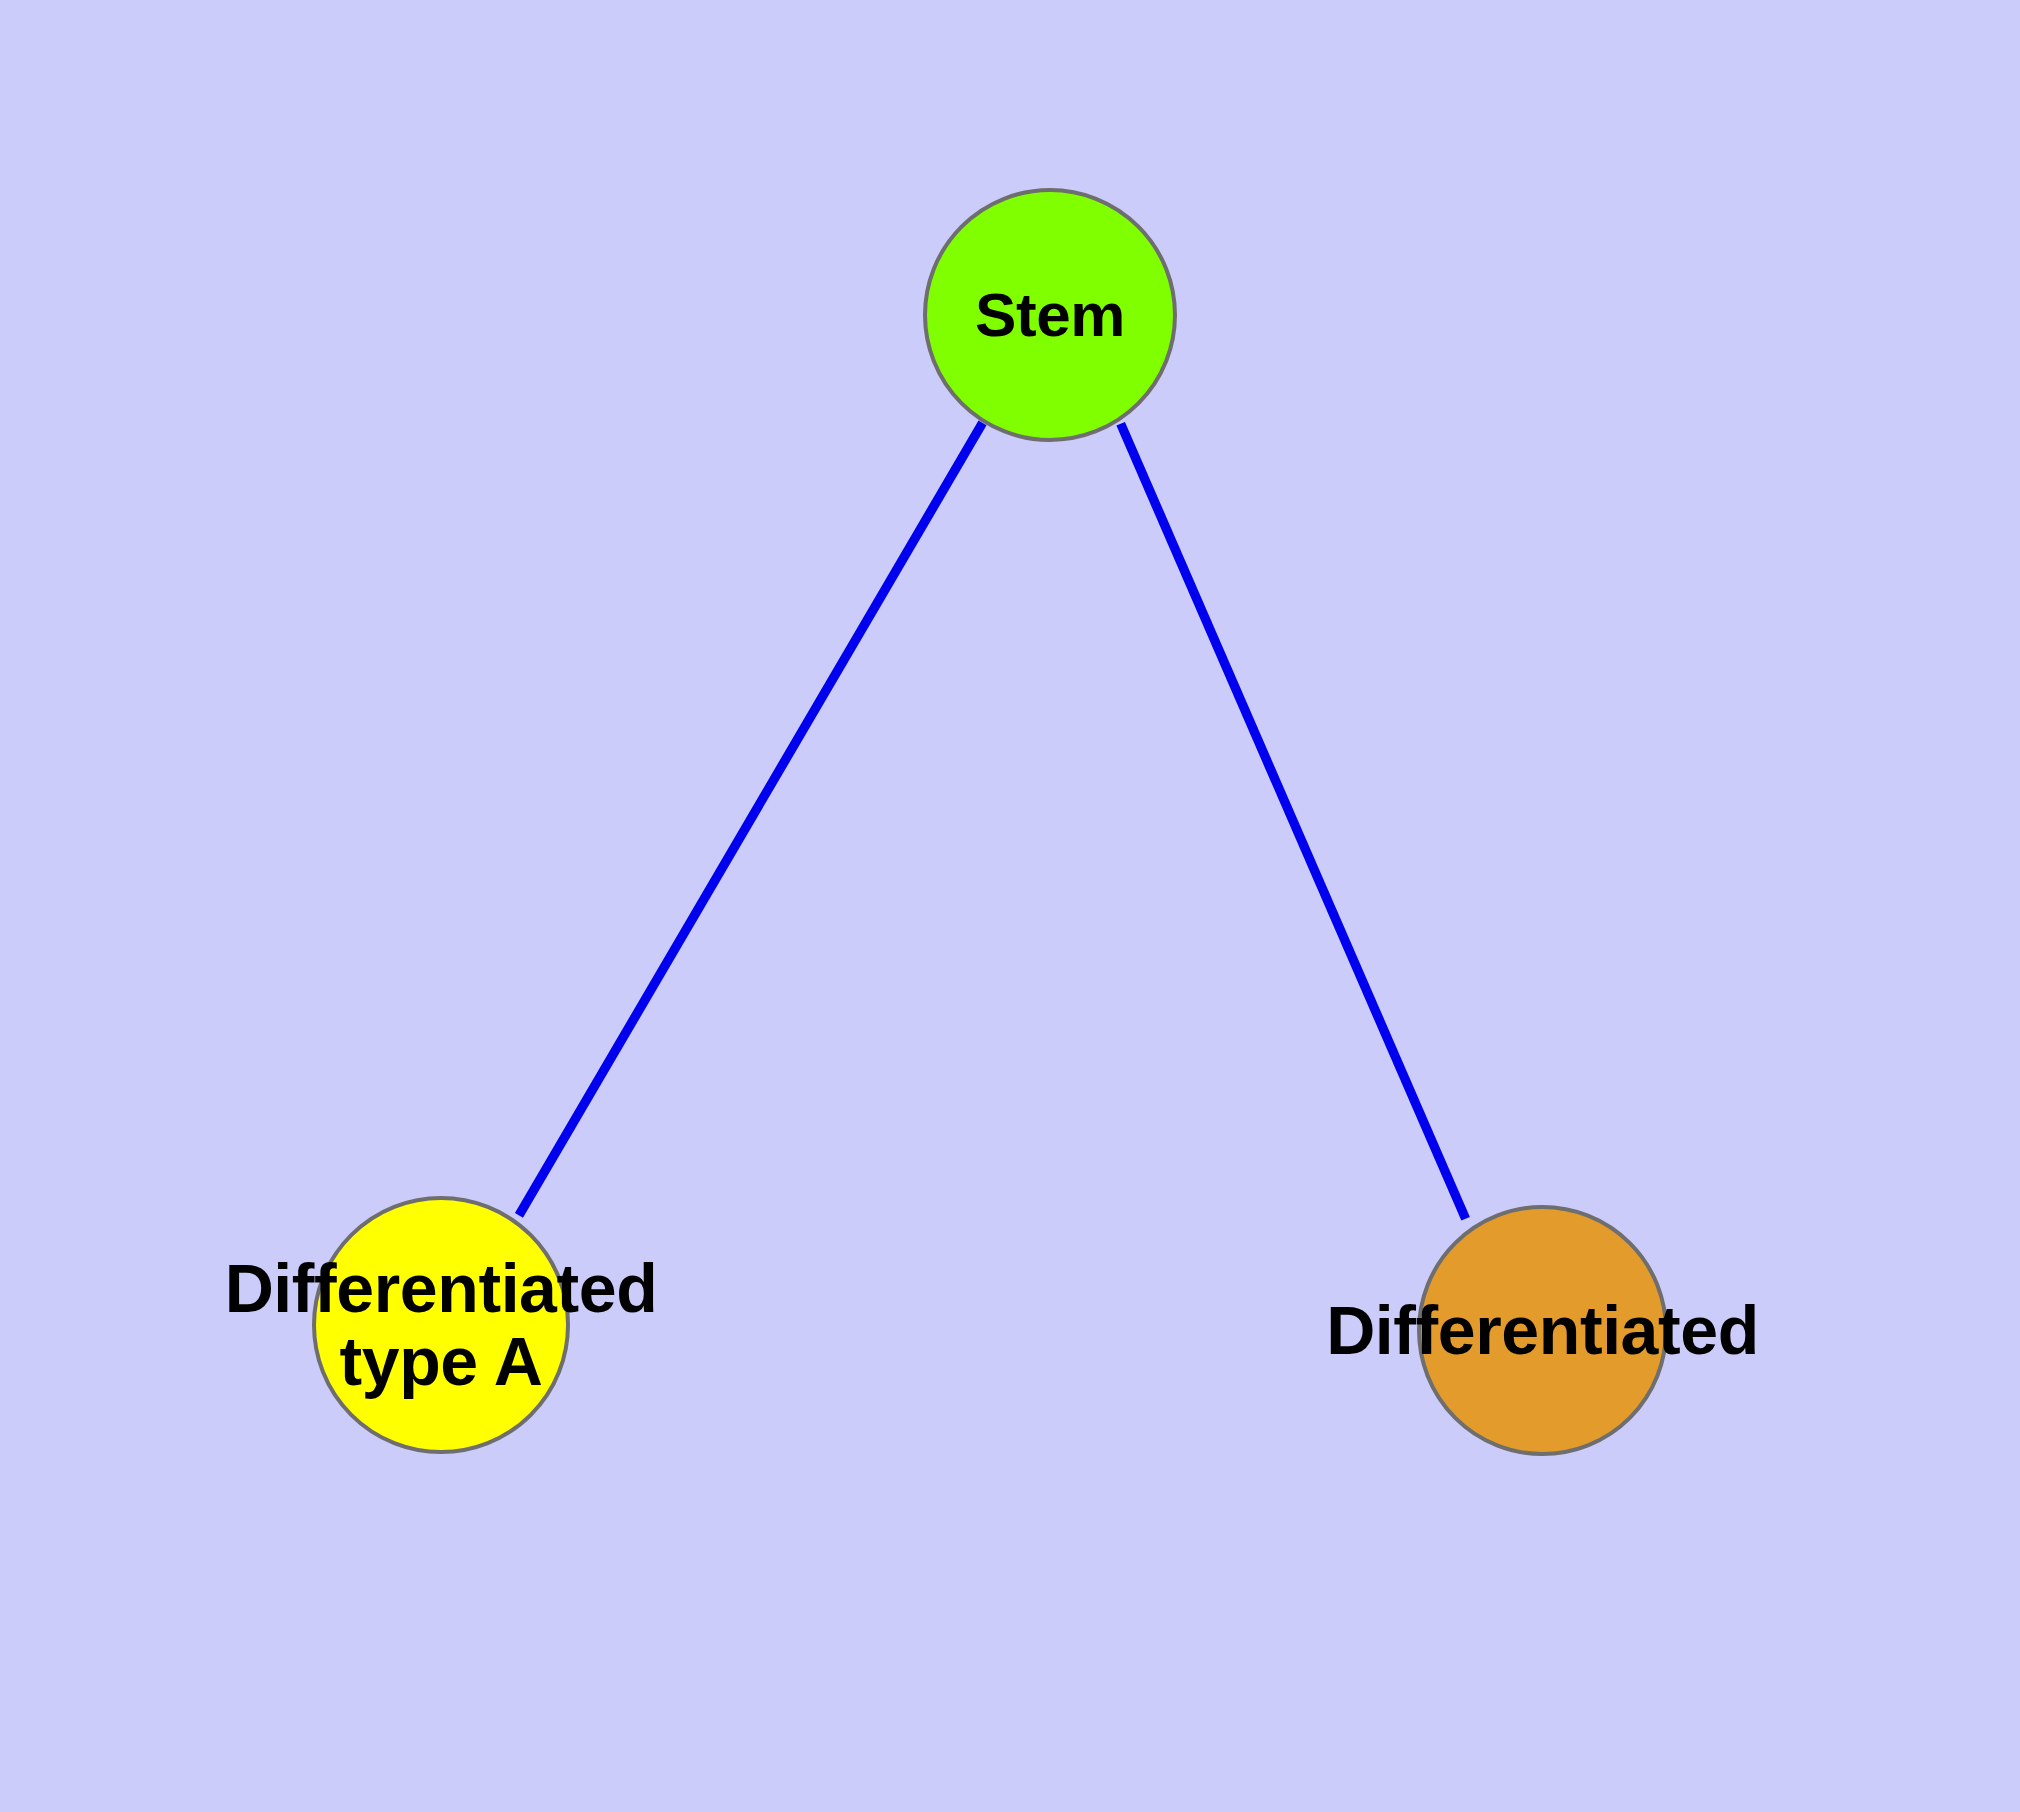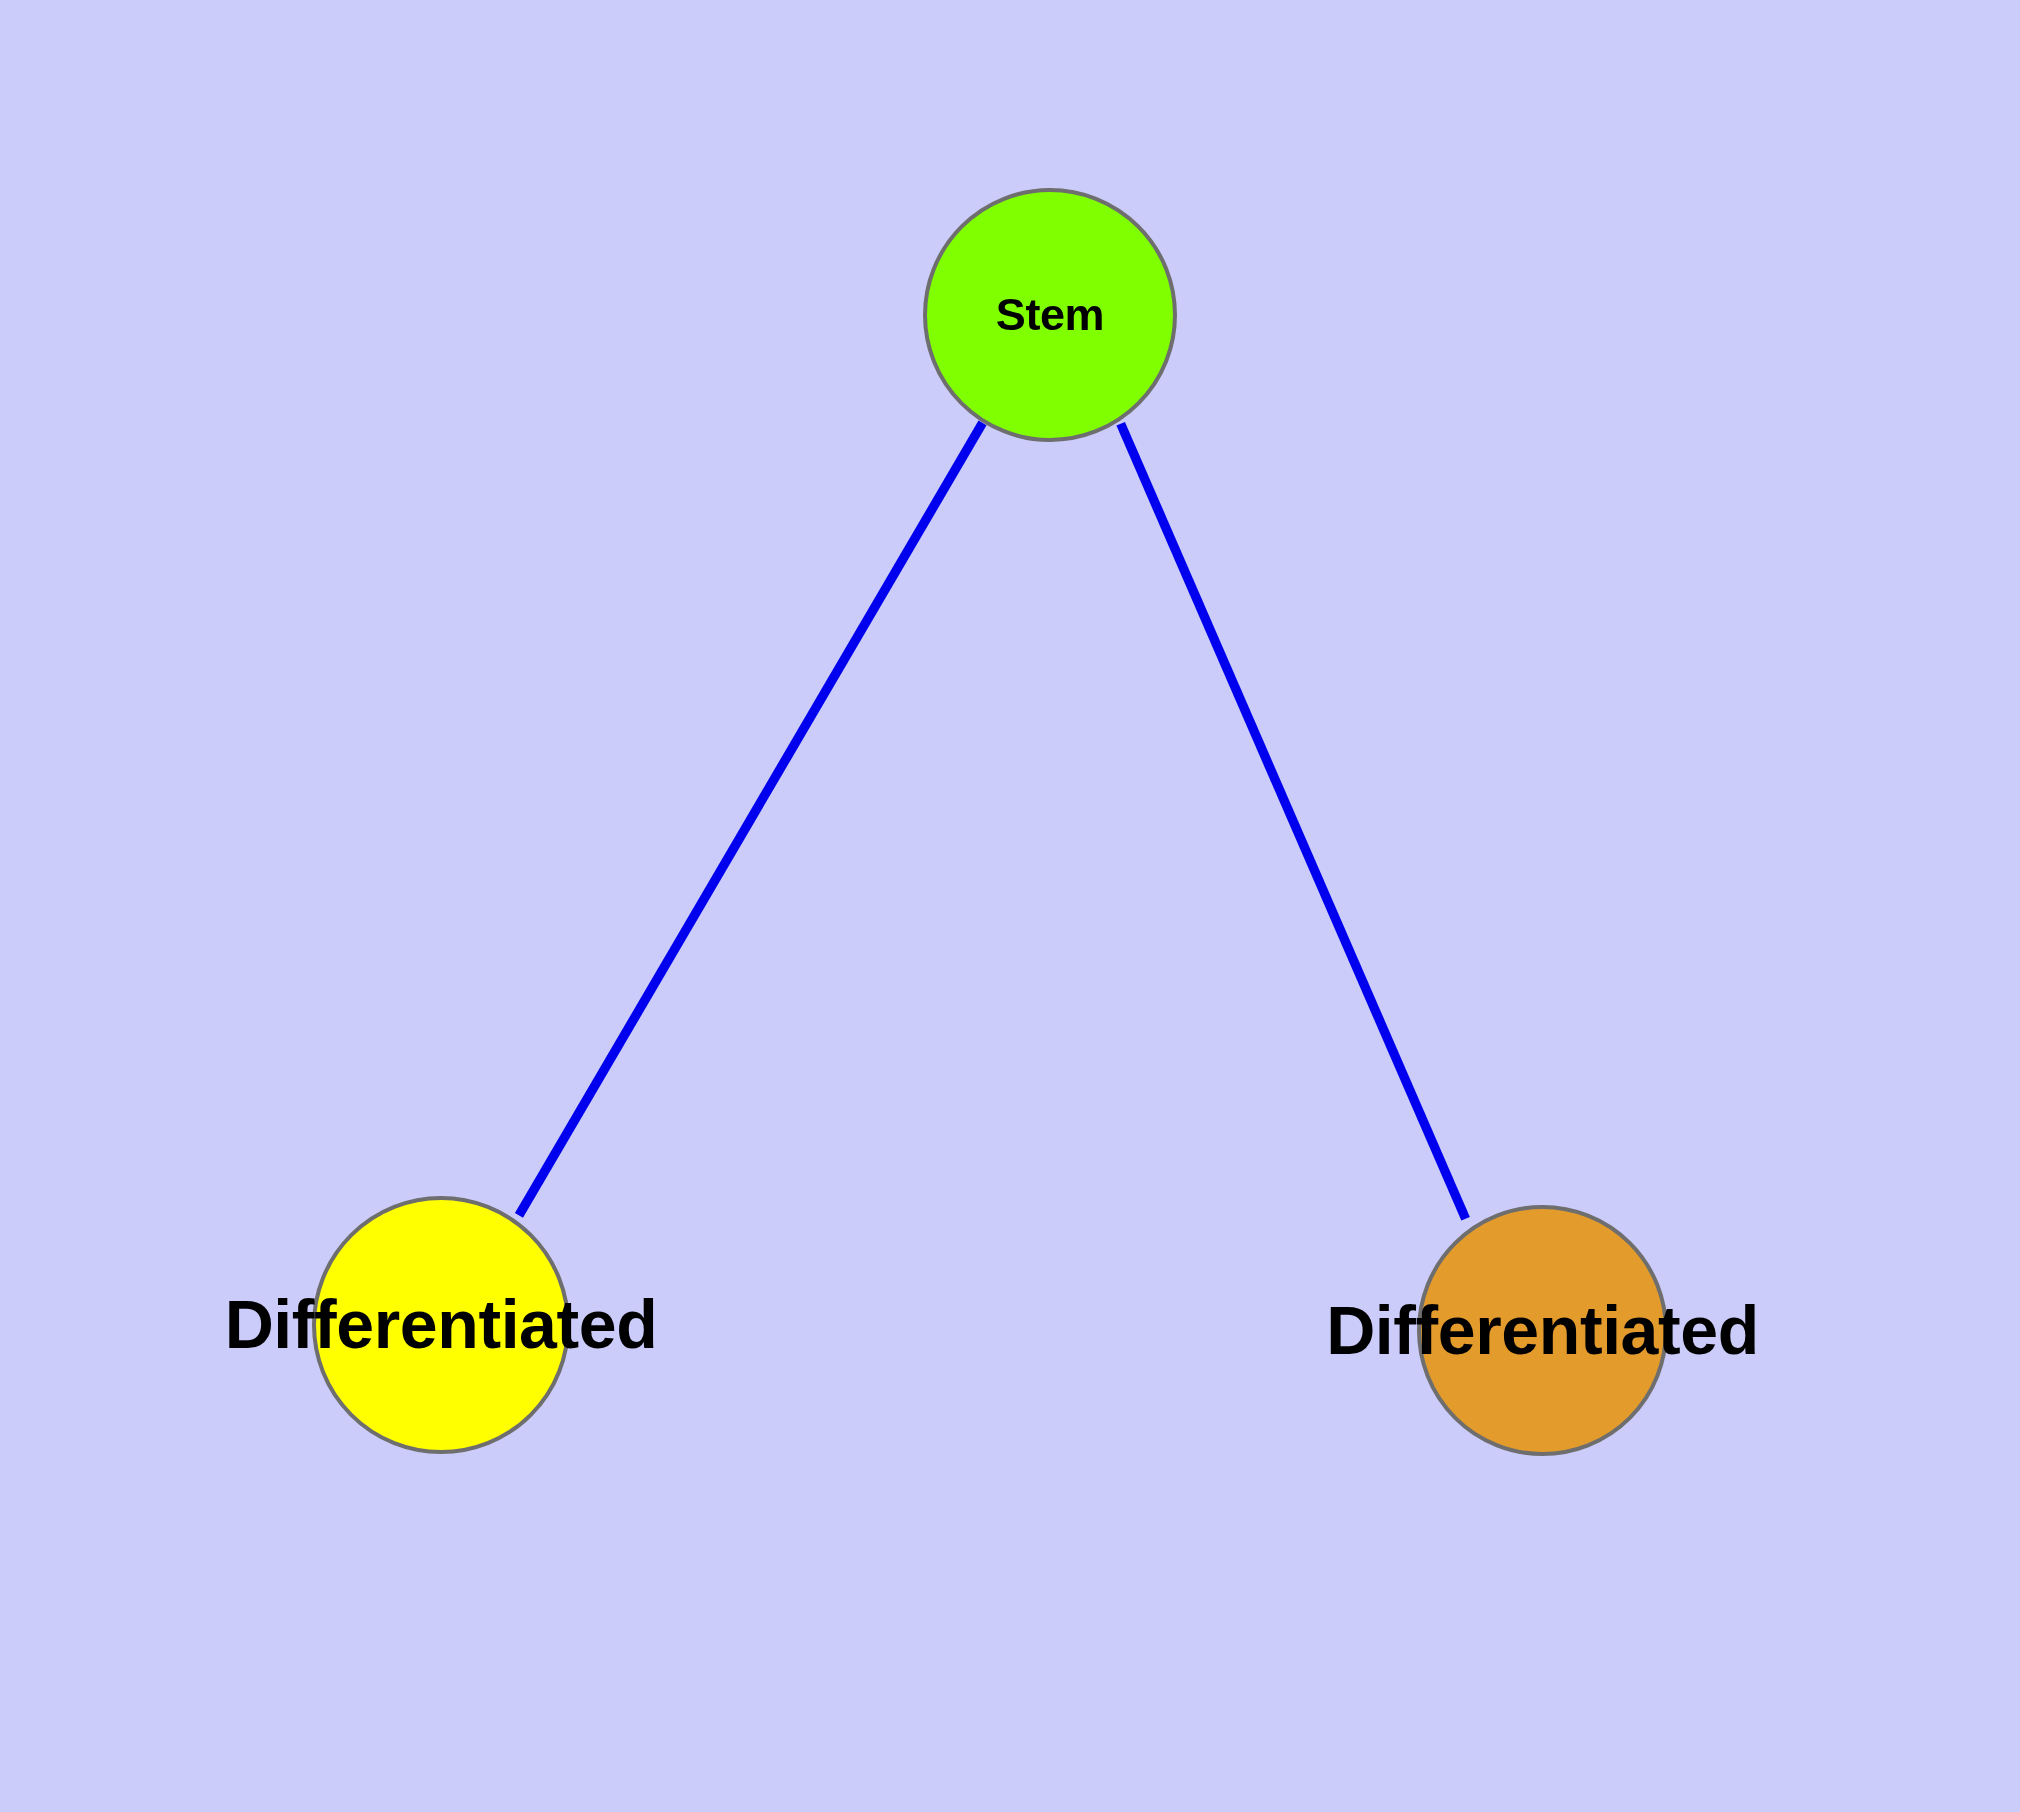--- a/index.html
+++ b/index.html
@@ -51,21 +51,21 @@
   
   #node-stem {
     left: 923px;
     top: 188px;
     width: 254px;
     height: 254px;
     background: #7fff00;
     border: 4.2px solid #6e6e6e;
   }
   #node-stem .node-label {
-    font-size: 45px;
+    font-size: 62px;
   }
 
   
   #node-diff-a {
     left: 312px;
     top: 1196px;
     width: 258px;
     height: 258px;
     background: #ffff00;
     border: 4.2px solid #6e6e6e;
@@ -97,20 +97,21 @@
     <line x1="1322" y1="500" x2="1729" y2="1438" stroke="#0000ee" stroke-width="11" stroke-linecap="butt"></line>
   </svg>
 
   <div class="node" id="node-stem">
     <span class="node-label">Stem</span>
   </div>
 
   <div class="node" id="node-diff-a">
     <span class="node-label">
       <span>Differentiated</span><br>
+      <span>type A</span>
     </span>
   </div>
 
   <div class="node" id="node-diff-b">
     <span class="node-label">
       <span>Differentiated</span><br>
     </span>
   </div>
 
 </div>

